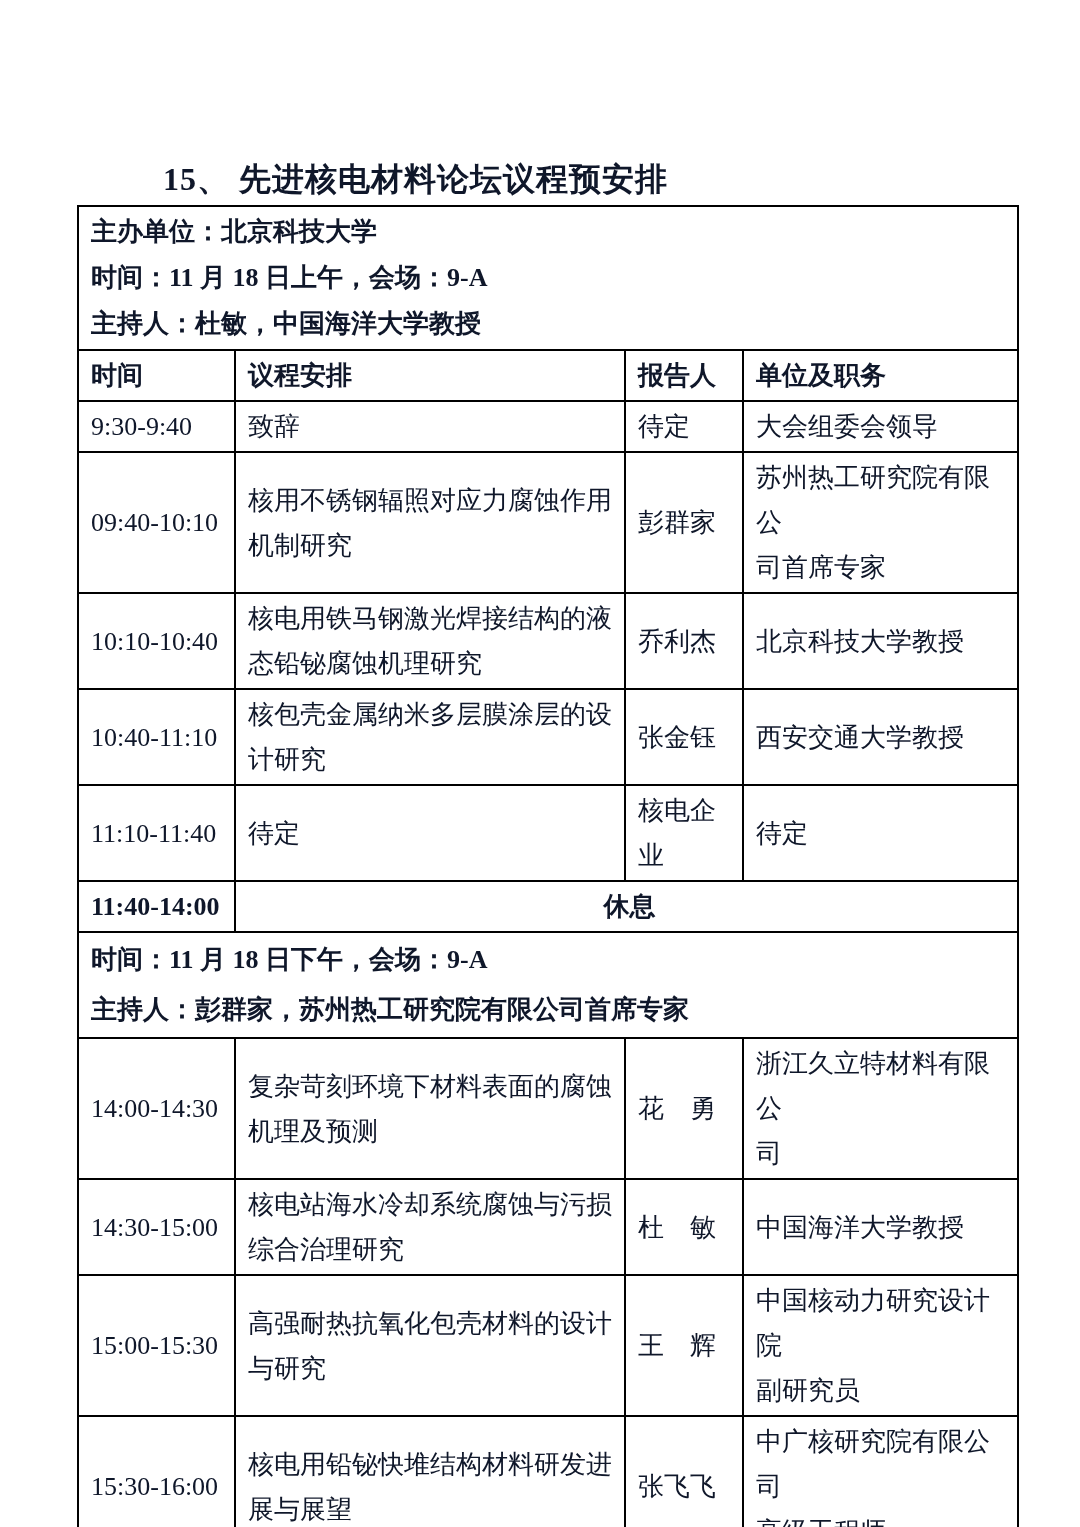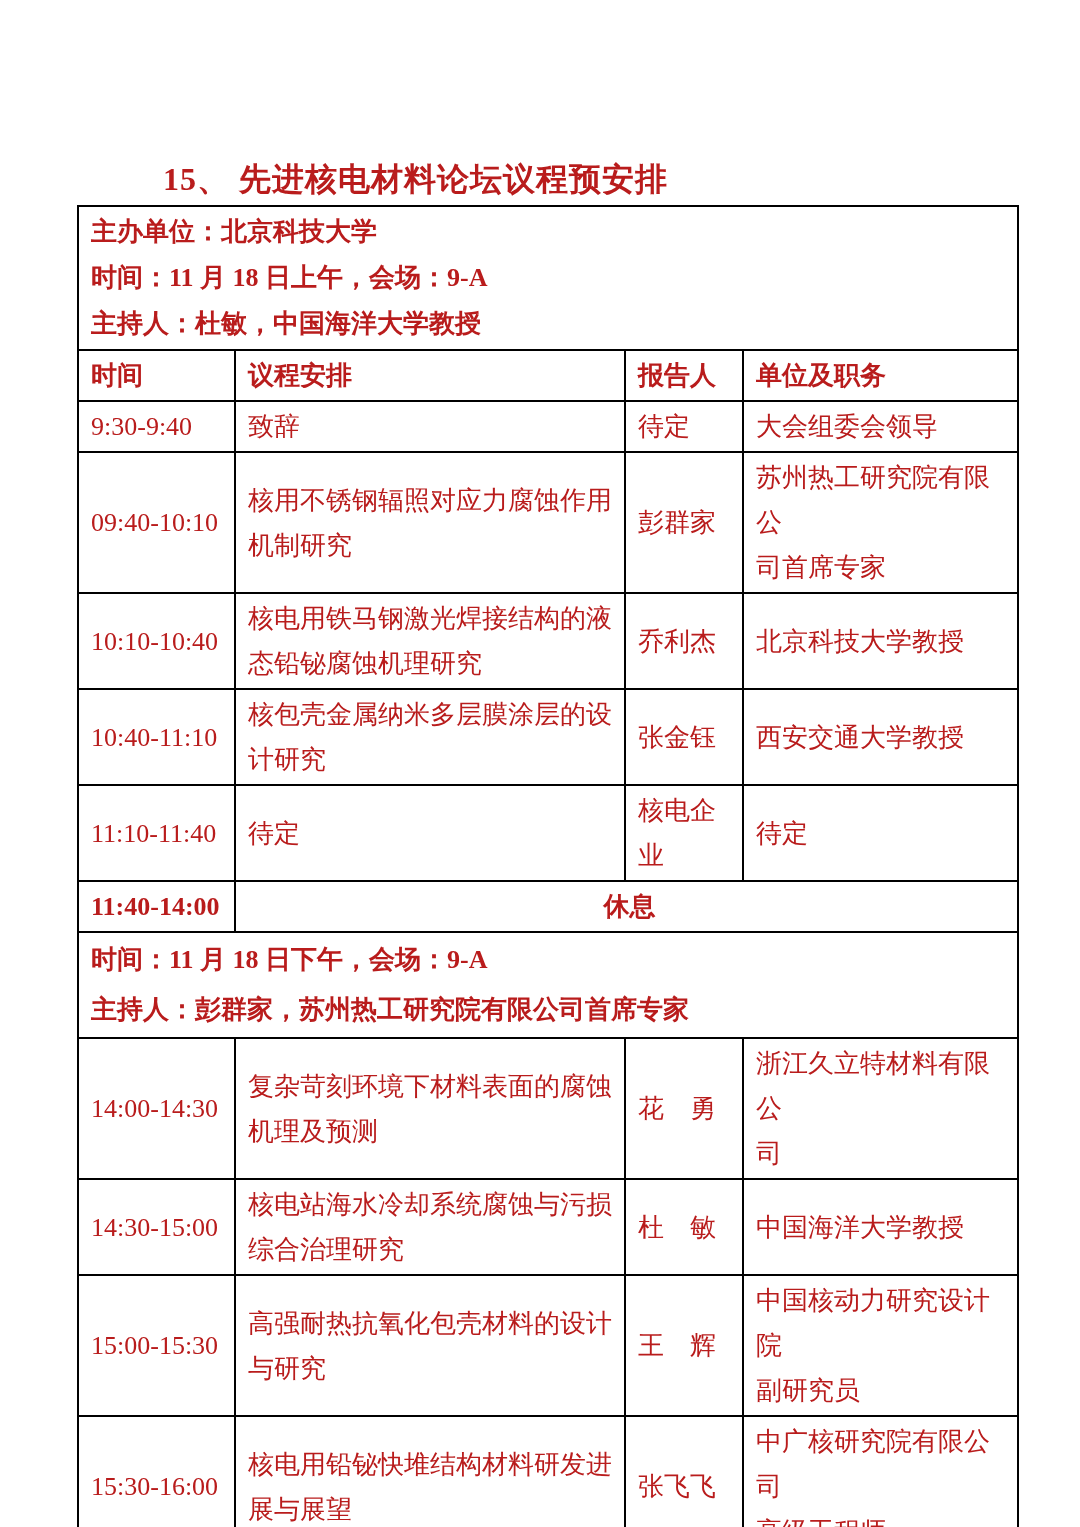--- a/index.html
+++ b/index.html
@@ -1,21 +1,21 @@
 <!DOCTYPE html>
 <html><head>
 <meta charset="utf-8">
 <style>
   html, body { margin: 0; padding: 0; background: #ffffff; }
   .page {
     position: relative;
     width: 1080px;
     height: 1527px;
     background: #ffffff;
-    color: #b91c1c;
+    color: #0f172a;
     font-family: "Liberation Serif", serif;
     overflow: hidden;
   }
   .title {
     position: absolute;
     left: 163px;
     top: 158px;
     margin: 0;
     font-size: 32px;
     font-weight: bold;

